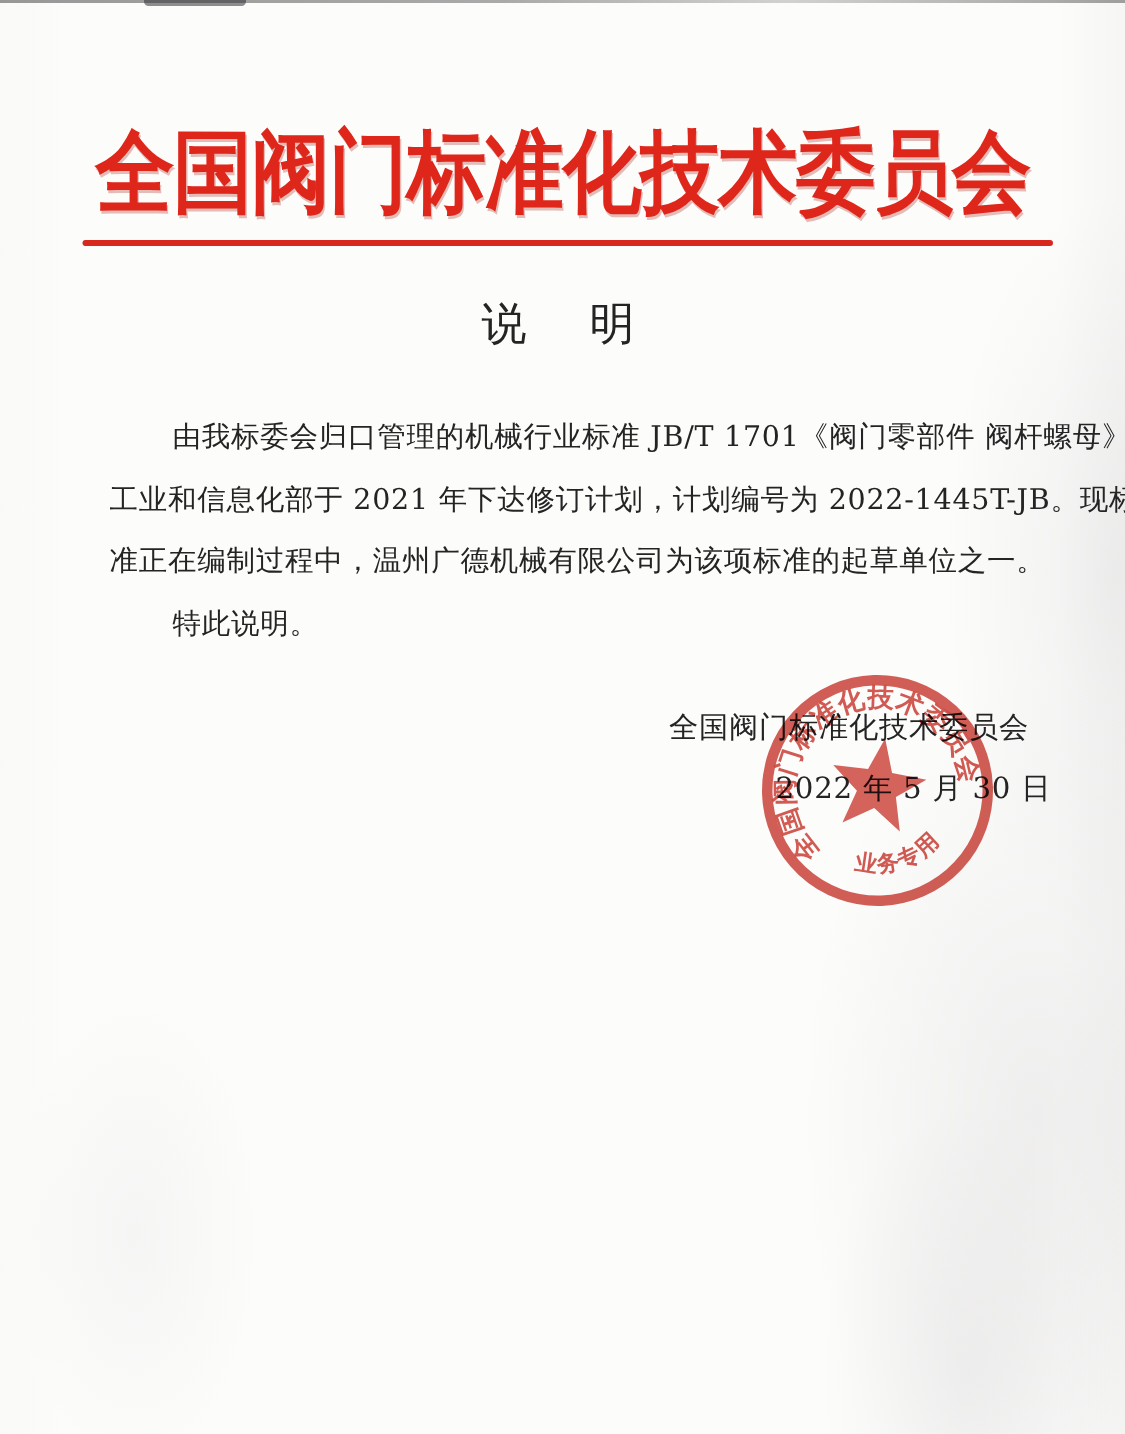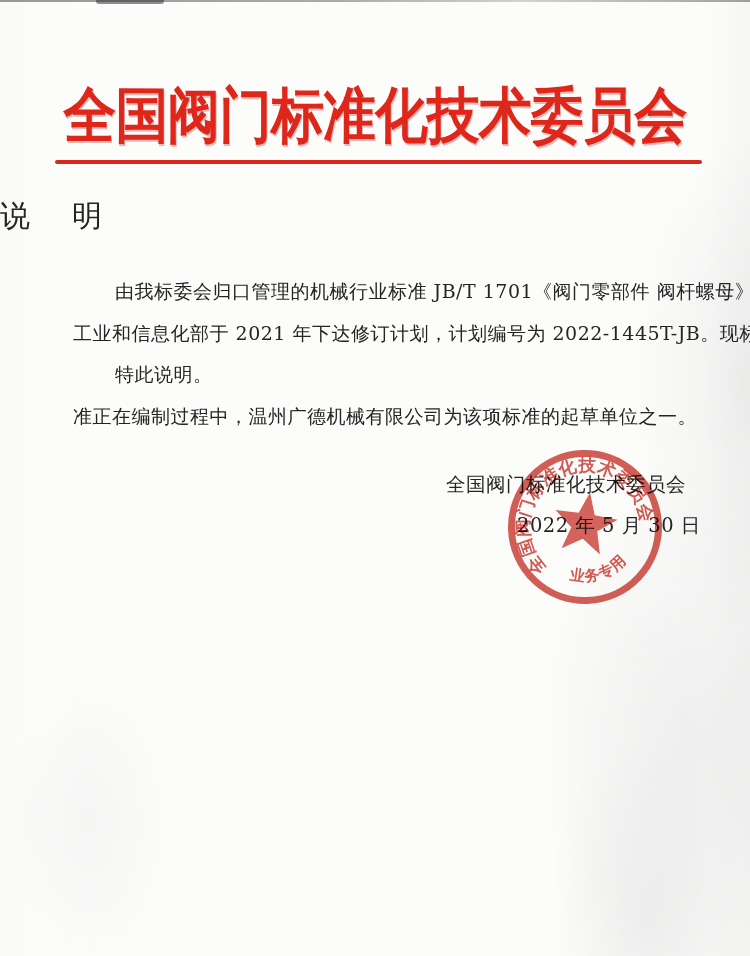--- a/index.html
+++ b/index.html
@@ -45,21 +45,21 @@
     transform:scaleX(0.88);transform-origin:center;
     text-shadow:1px 2px 0 rgba(160,20,10,0.28);
     letter-spacing:-1px;white-space:nowrap;
   }
   .letterhead-rule{
     position:absolute;top:160px;left:55px;width:647px;height:4px;
     background:var(--rule-red);border-radius:2px;
   }
   .doc-title{
     position:absolute;top:196px;left:0;width:100%;
-    text-align:left;font-size:30px;color:var(--text-black);
+    text-align:center;font-size:30px;color:var(--text-black);
     white-space:pre;letter-spacing:6px;
   }
   .body-text{
     position:absolute;top:271px;left:73px;width:640px;
     font-size:19px;color:var(--text-black);line-height:41.5px;
     letter-spacing:0.5px;
   }
   .body-line{white-space:pre;}
   .body-line.indent{text-indent:42px;}
   .sig-org{
@@ -90,22 +90,22 @@
 
   <div class="letterhead">全国阀门标准化技术委员会</div>
 
   <div class="letterhead-rule"></div>
 
   <div class="doc-title">说　明</div>
 
   <div class="body-text">
     <div class="body-line indent">由我标委会归口管理的机械行业标准 JB/T 1701《阀门零部件 阀杆螺母》，</div>
     <div class="body-line">工业和信息化部于 2021 年下达修订计划，计划编号为 2022-1445T-JB。现标</div>
+    <div class="body-line">准正在编制过程中，温州广德机械有限公司为该项标准的起草单位之一。</div>
     <div class="body-line indent">特此说明。</div>
-    <div class="body-line">准正在编制过程中，温州广德机械有限公司为该项标准的起草单位之一。</div>
   </div>
 
   <div class="sig-org">全国阀门标准化技术委员会</div>
 
   <div class="sig-date">2022 年 5 月 30 日</div>
 
   <svg class="seal" viewBox="0 0 172 172">
     <defs>
       <path id="sealTopArc" d="M 46.4 125.6 A 56 56 0 1 1 142 86" fill="none"></path>
       <path id="sealBottomArc" d="M 64.9 135.7 A 54 54 0 0 0 129.1 118.5" fill="none"></path>

